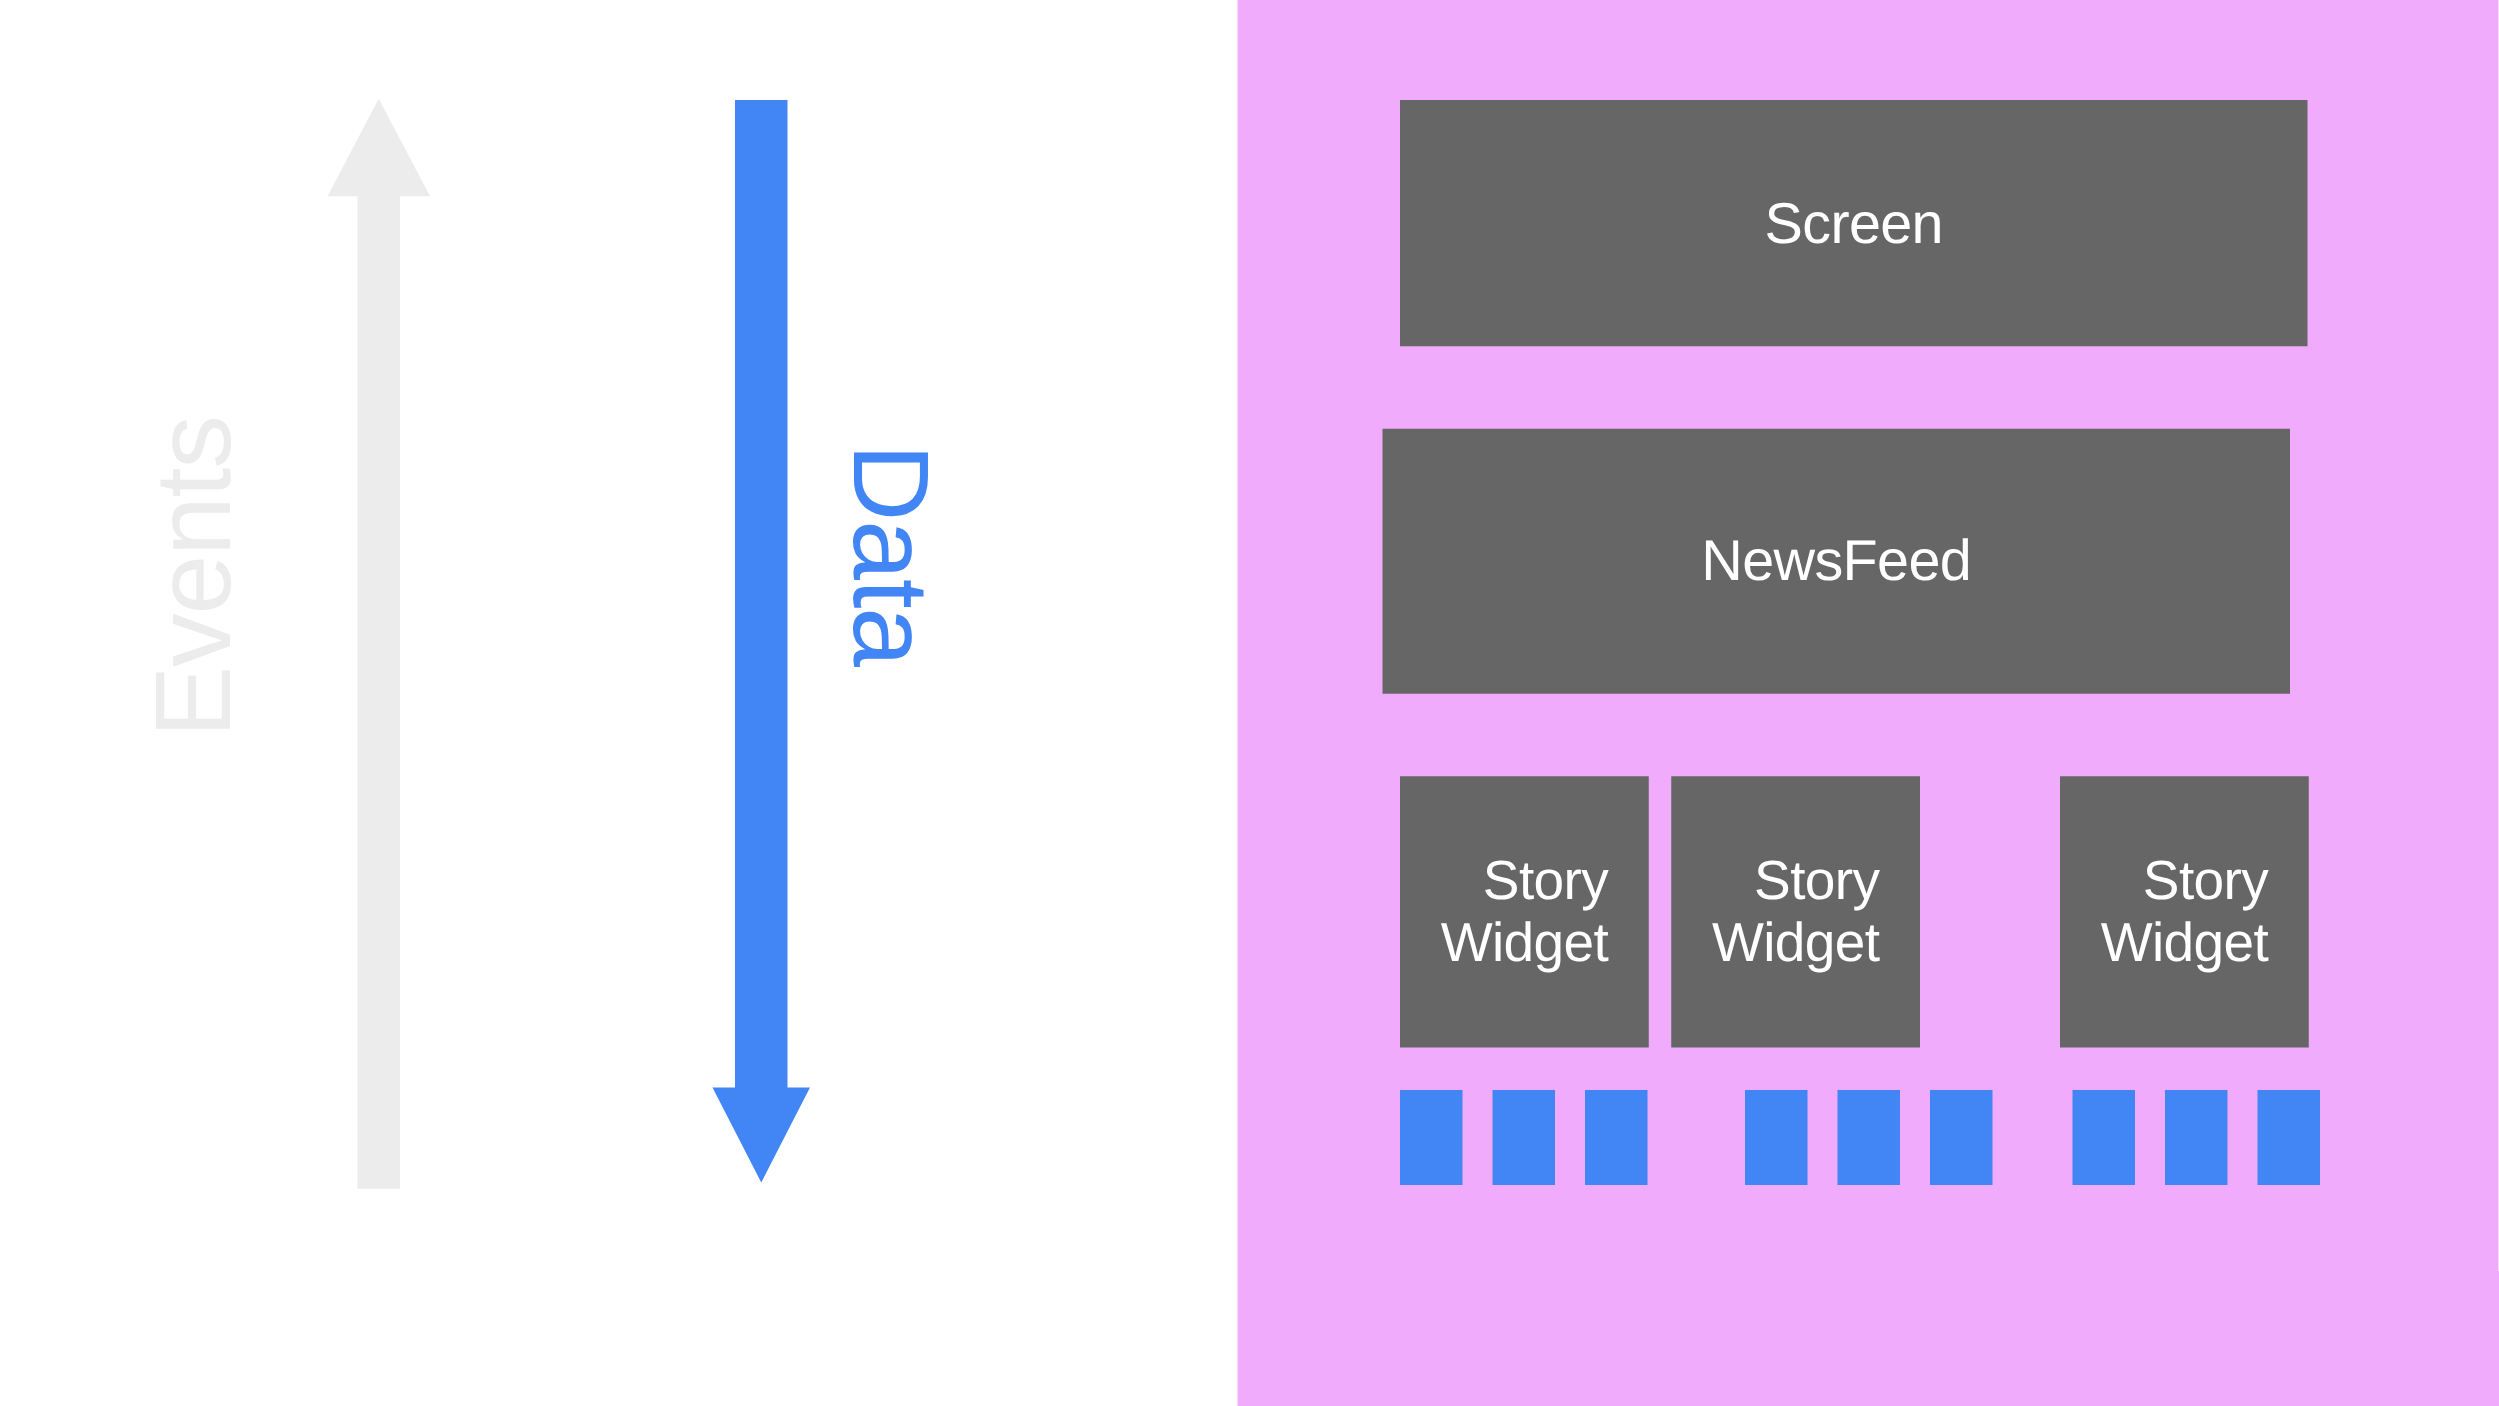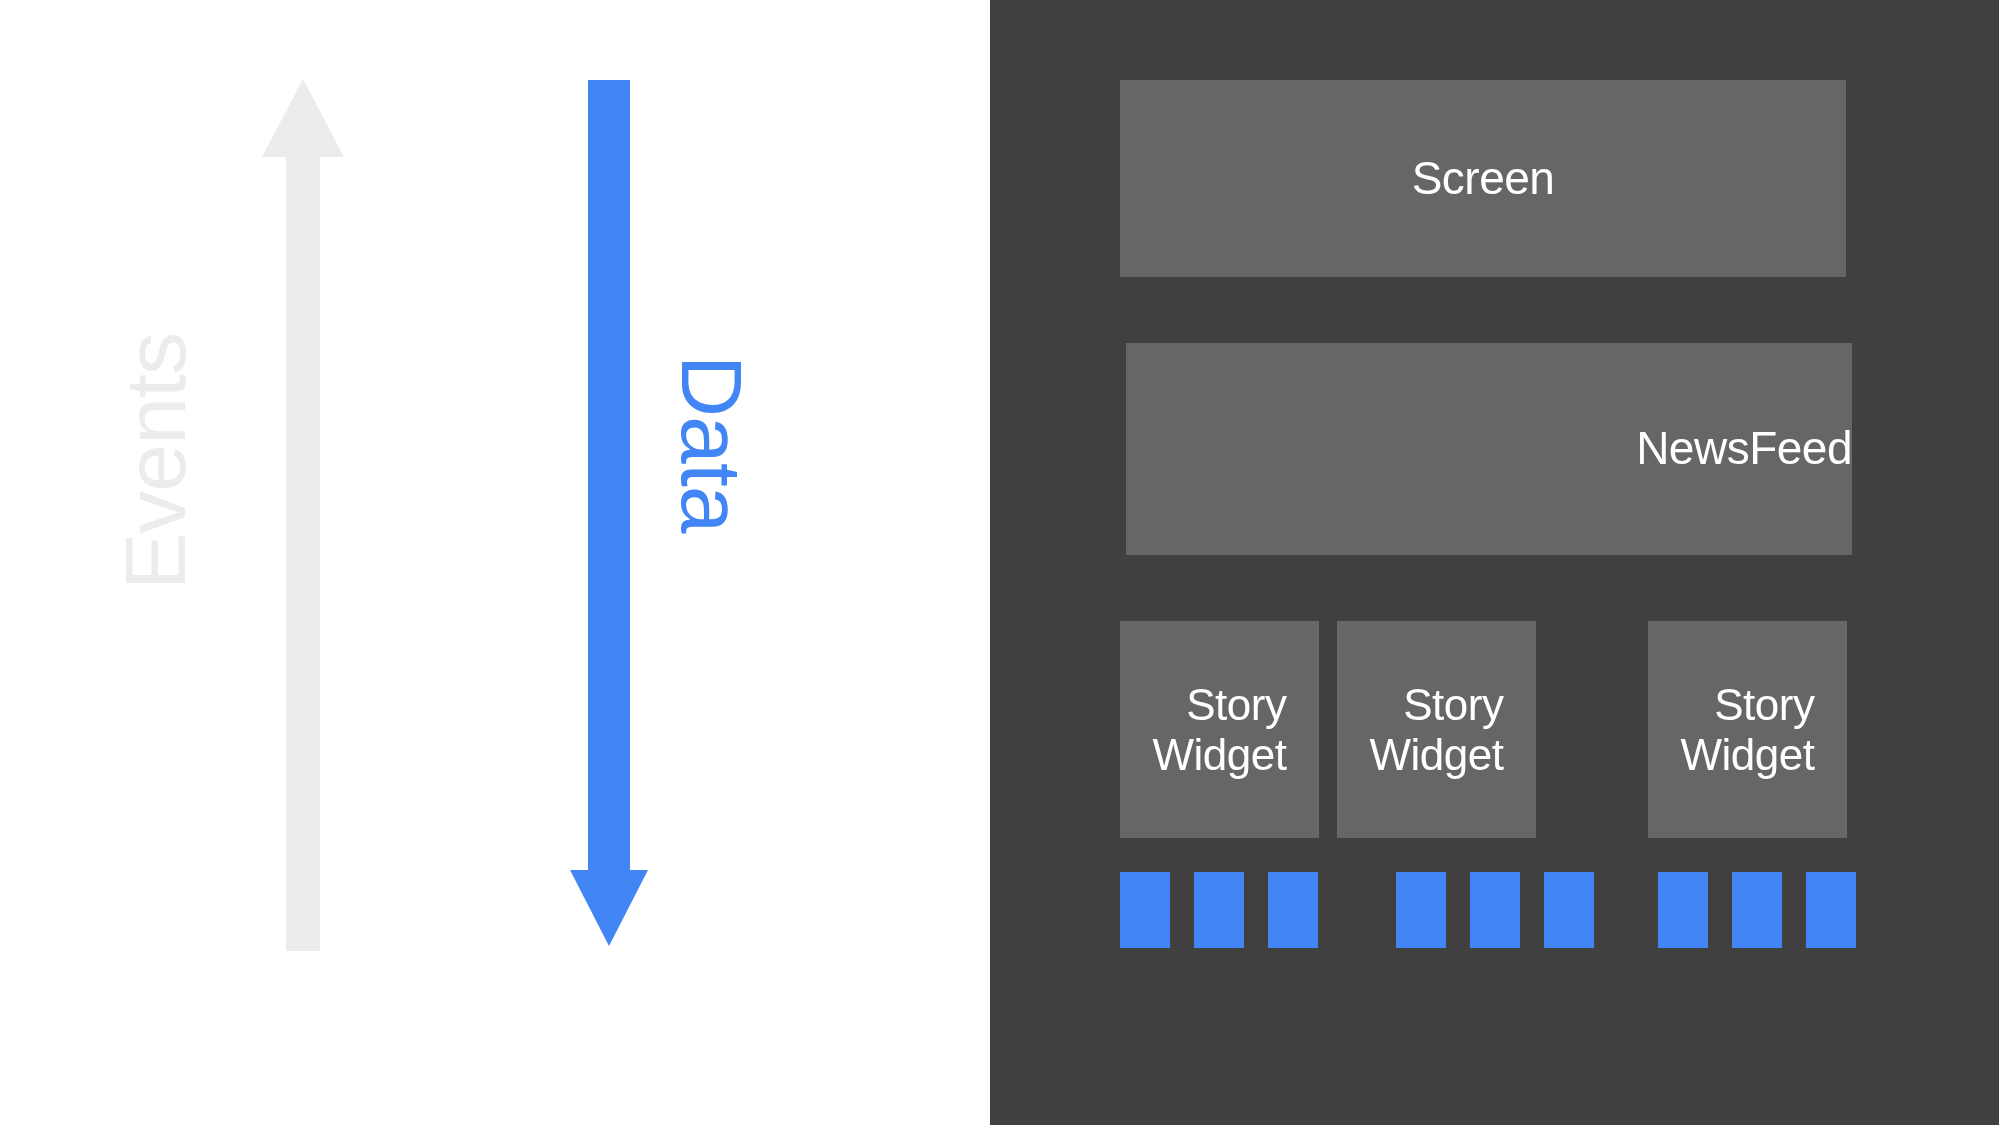--- a/index.html
+++ b/index.html
@@ -62,44 +62,43 @@
     
     transform: translate(755px, 355px) rotate(90deg);
   }
 
   
   #right-panel {
     position: absolute;
     left: 990px; top: 0;
     width: 1009px;
     height: 1125px;
-    background: #404040;
+    background: #f0abfc;
   }
 
   .grey-box {
     position: absolute;
     background: #666666;
     display: flex;
     align-items: center;
     justify-content: center;
     color: #ffffff;
     text-align: center;
     line-height: 1.12;
     letter-spacing: -0.5px;
   }
   #screen-box {
     left: 130px; top: 80px;
     width: 726px; height: 197px;
     font-size: 46px;
   }
   #newsfeed-box {
-    left: 136px; top: 343px;
+    left: 116px; top: 343px;
     width: 726px; height: 212px;
     font-size: 46px;
-    justify-content: flex-end;
   }
   .story-box {
     top: 621px;
     width: 199px; height: 217px;
     font-size: 44px;
     text-align: right;
   }
   #story-box-0 { left: 130px; }
   #story-box-1 { left: 347px; }
   #story-box-2 { left: 658px; }

